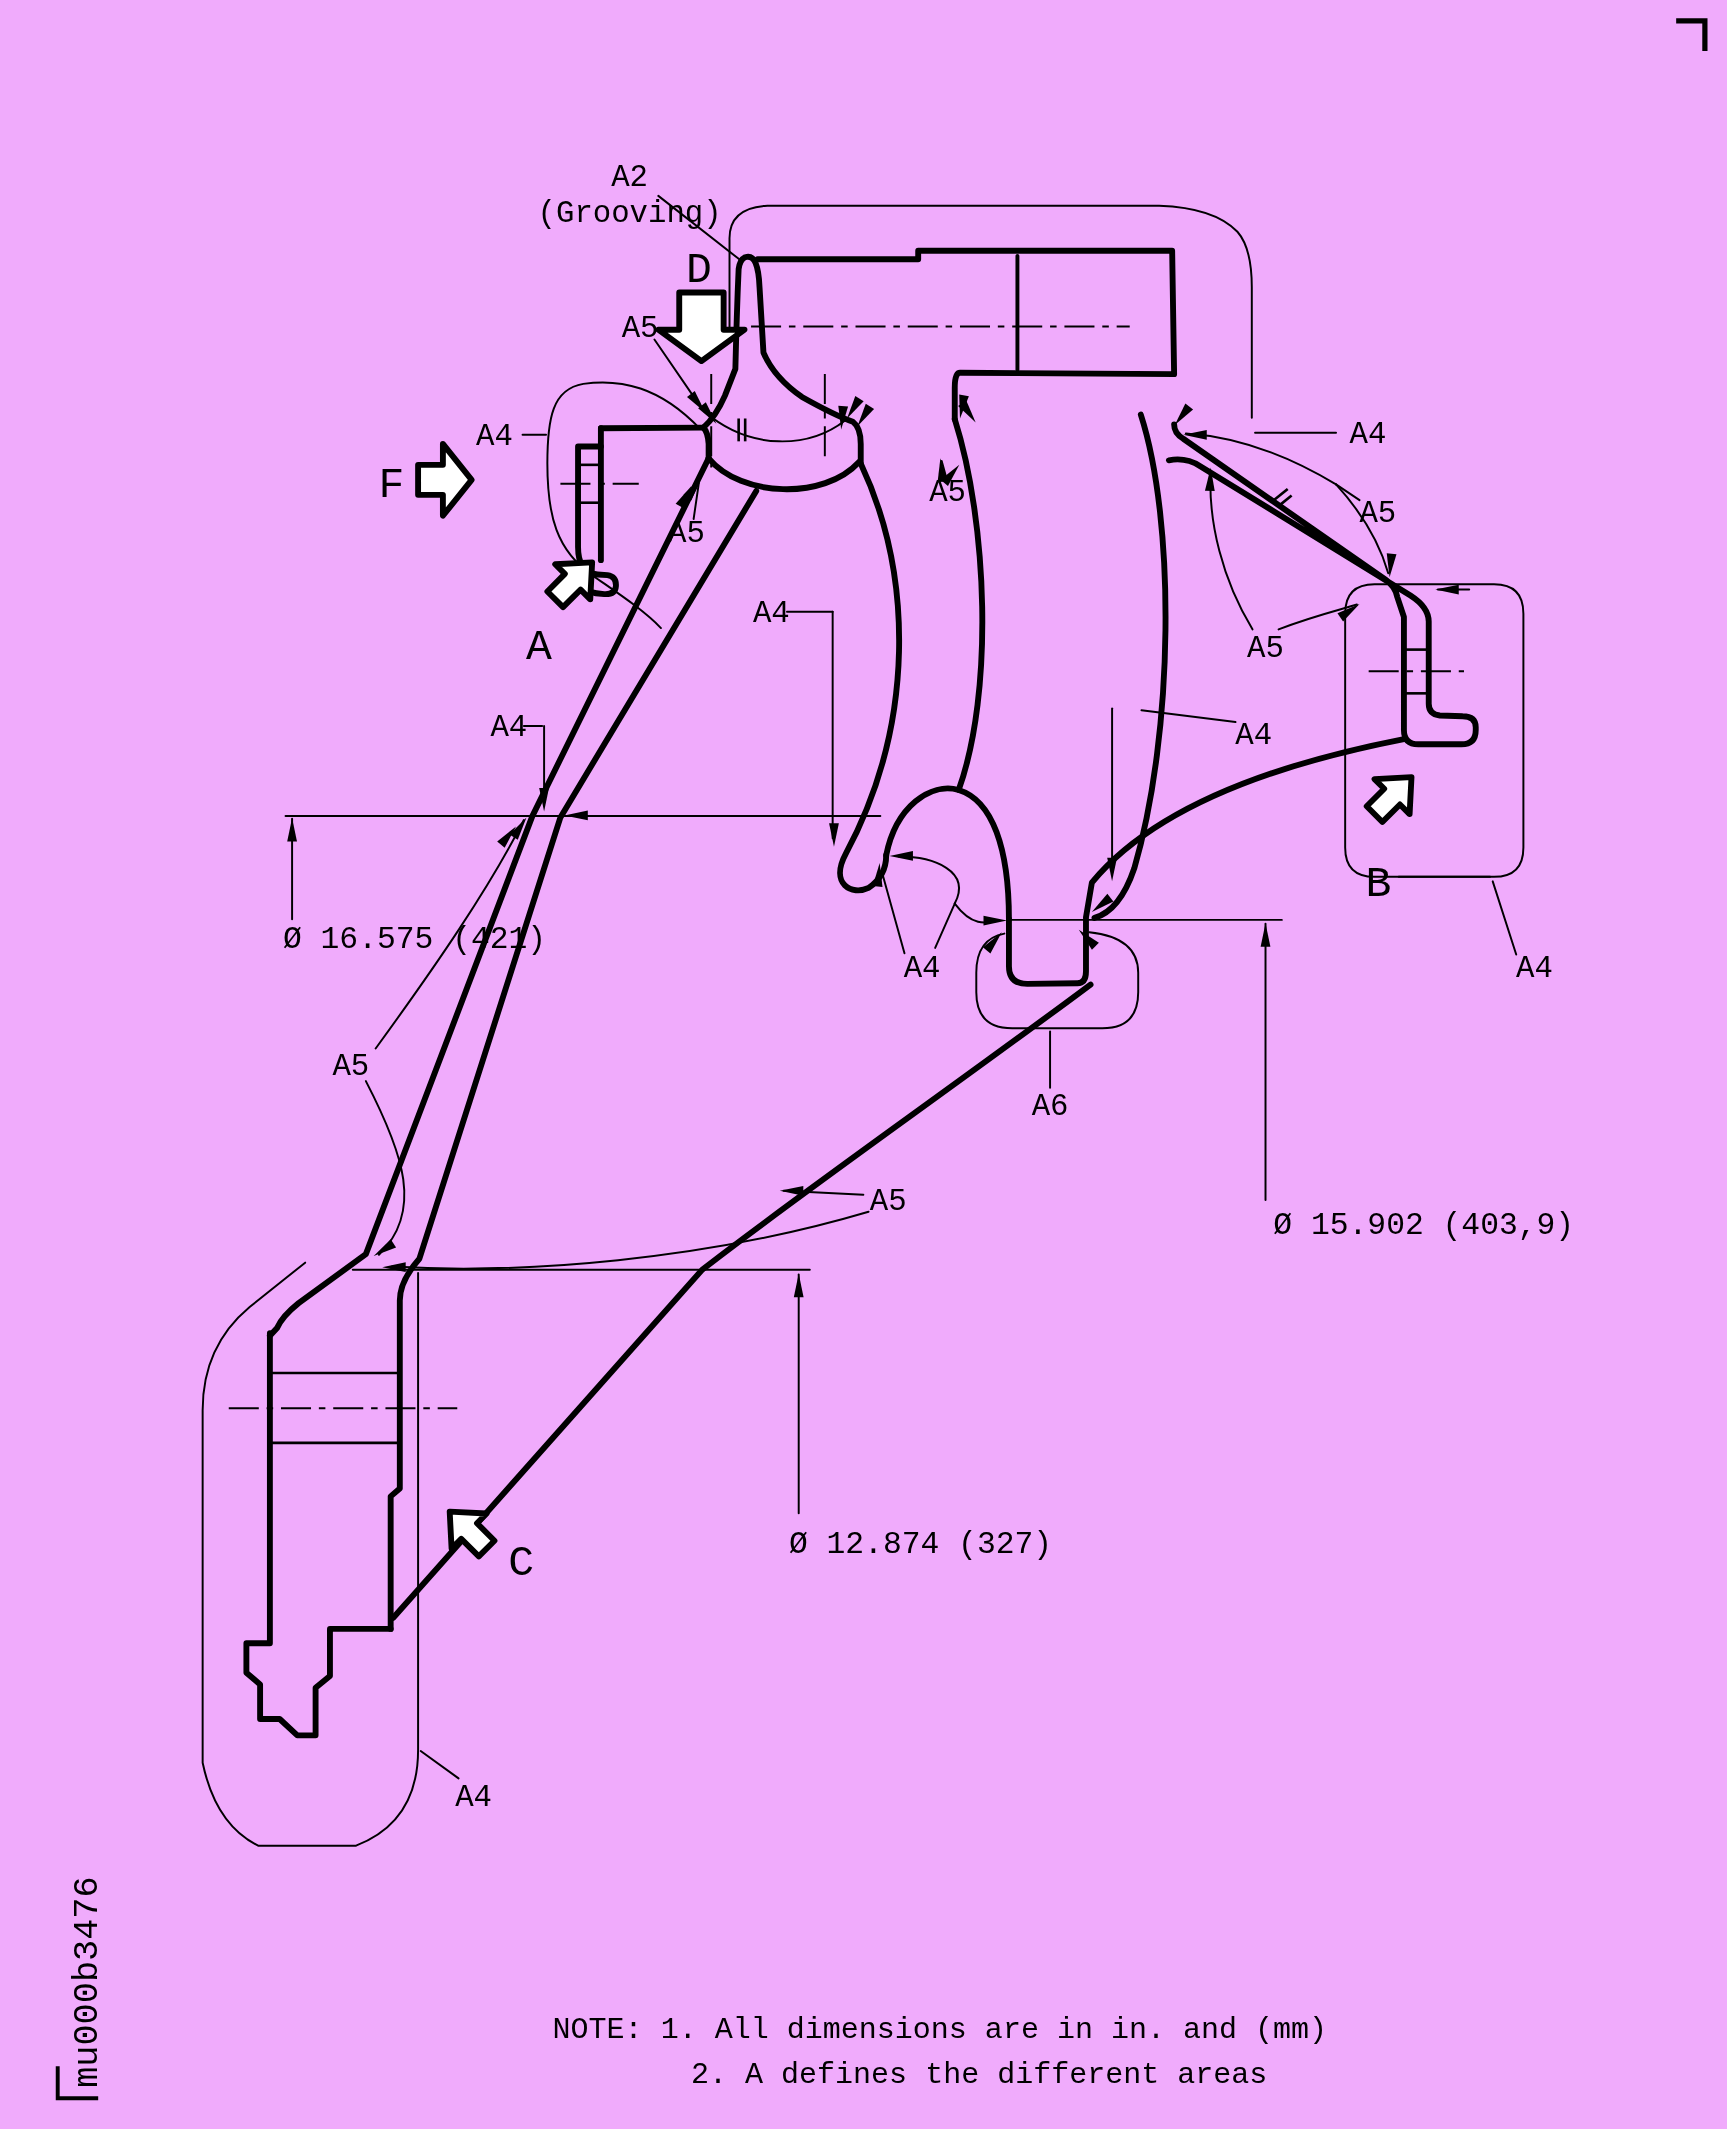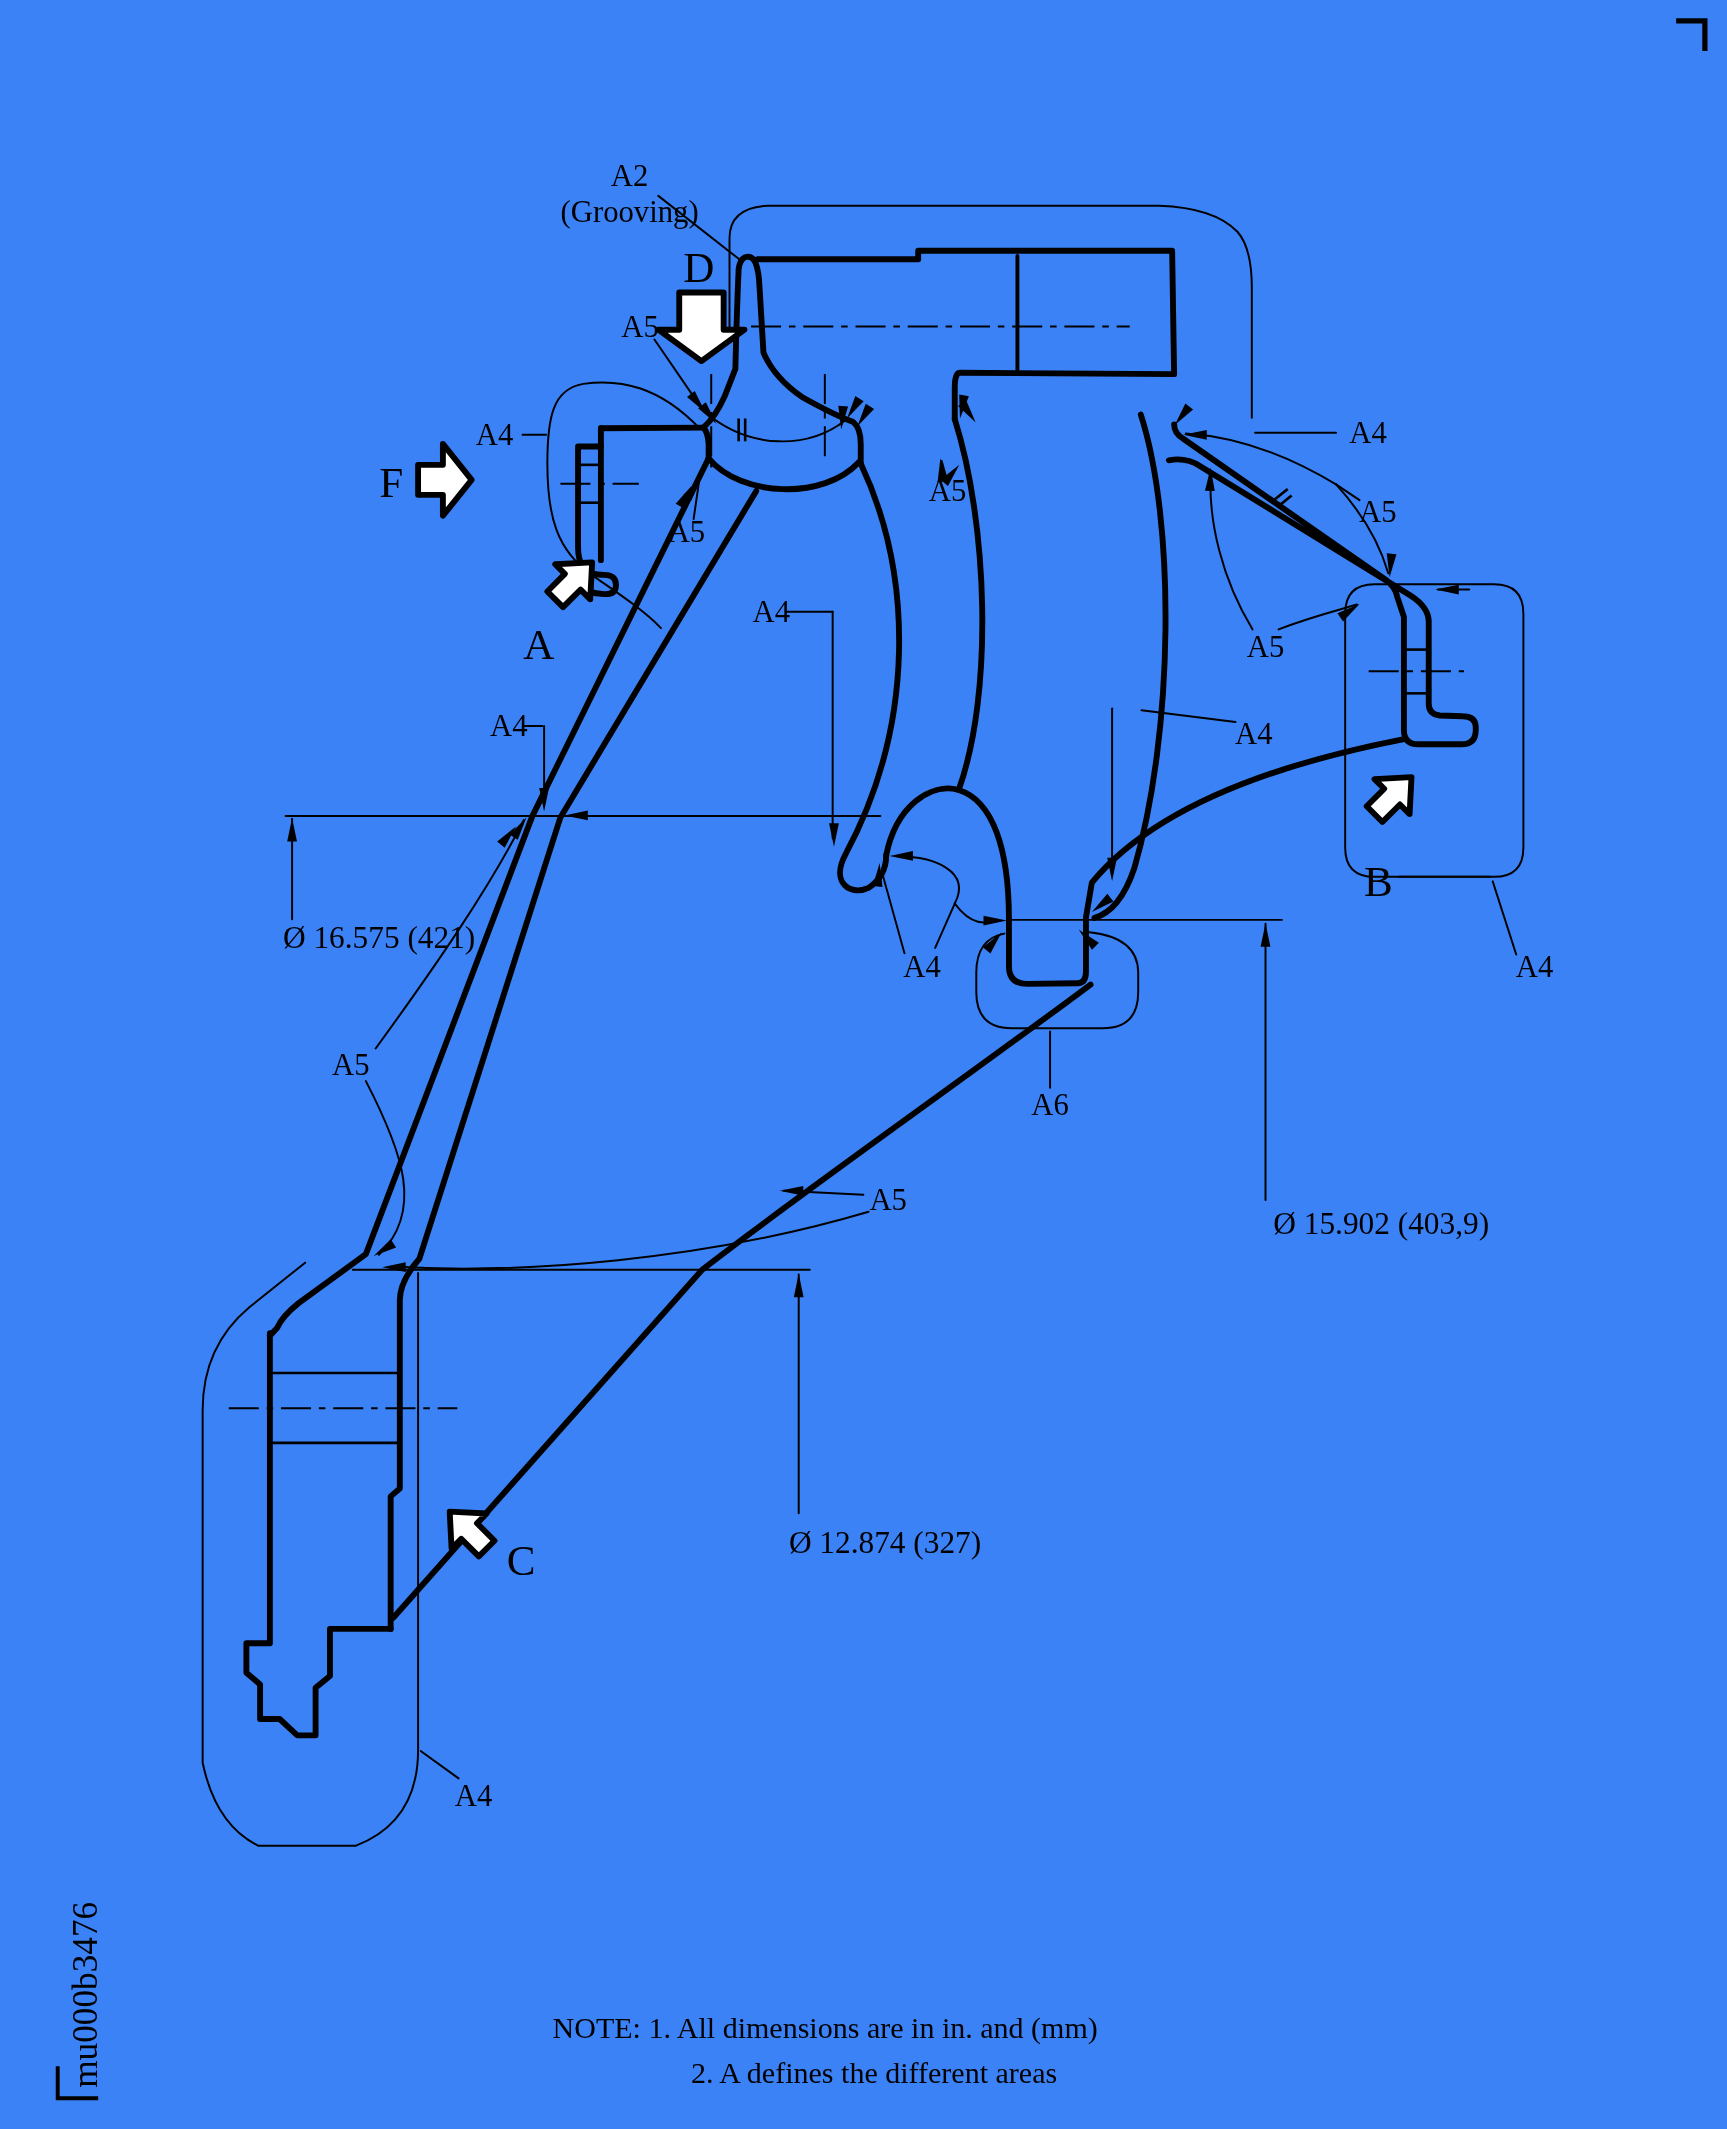--- a/index.html
+++ b/index.html
@@ -1,17 +1,17 @@
 <!DOCTYPE html>
 <html style="font-size:10.4px"><head>
 <meta charset="utf-8">
 <style>
   html,body{margin:0;padding:0;background:#ffffff;}
-  .page{position:relative;width:1728px;height:2129px;background:#3b82f6;overflow:hidden;
-        font-family:Liberation Serif, serif;}
+  .page{position:relative;width:1728px;height:2129px;background:#f0abfc;overflow:hidden;
+        font-family:Liberation Mono, monospace;}
   svg{position:absolute;left:0;top:0;}
   text{fill:#000;}
   .arealbl{font-size:47px;}
   .viewlbl{font-size:66px;}
   .dimlbl{font-size:48px;}
   .notelbl{font-size:46px;}
   .doclbl{font-size:54px;}
 </style>
 </head>
 <body>

